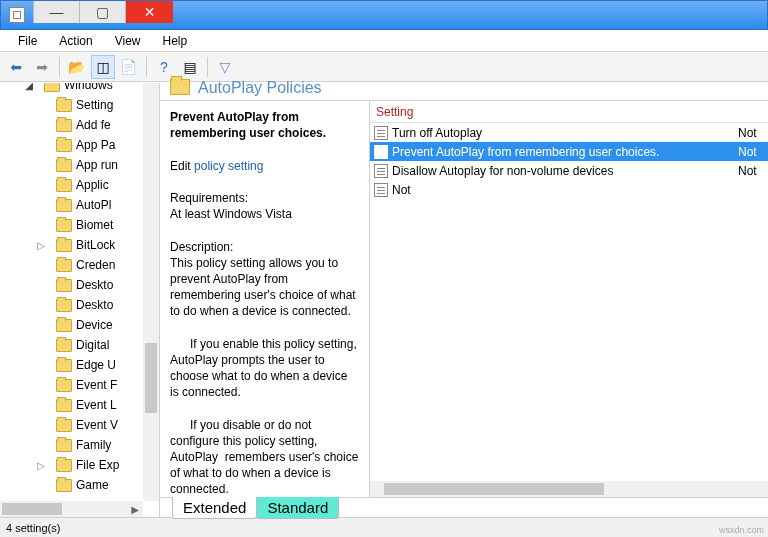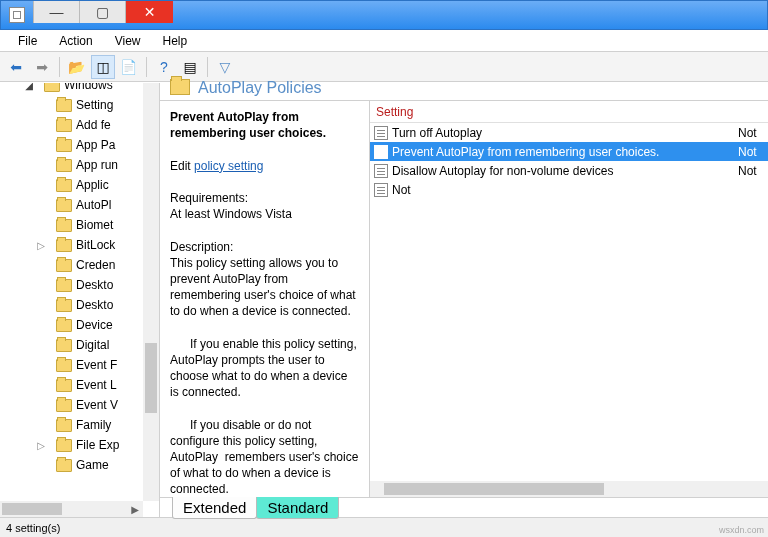--- a/index.html
+++ b/index.html
@@ -39,21 +39,21 @@
 
 .right-panel { flex:1; display:flex; flex-direction:column; background:#fff; position:relative; }
 .tab-header { height:18px; background:#fff; position:relative; border-bottom:1px solid #d0d0d0; padding-left:10px; display:flex; align-items:flex-end; }
 .tab-header .folder-big { width:20px; height:16px; background:#f7d56f; border:1px solid #caa93d; margin-right:8px; margin-bottom:5px; position:relative; }
 .tab-header .folder-big::before { content:""; position:absolute; top:-4px; left:0; width:9px; height:4px; background:#f7d56f; border:1px solid #caa93d; border-bottom:none; }
 .tab-header .tab-title { font-size:16px; color:#5a8fc8; margin-bottom:3px; }
 
 .tab-body { flex:1; display:flex; overflow:hidden; }
 .detail-pane { width:210px; padding:8px 10px; border-right:1px solid #d0d0d0; font-size:12px; line-height:1.35; }
 .detail-pane b { font-weight:bold; }
-.link { color:#1b5fb3; text-decoration:underline; }
+.link { color:#1b5fb3; }
 
 .list-pane { flex:1; position:relative; overflow:hidden; }
 .list-header { height:22px; border-bottom:1px solid #e0e0e0; display:flex; align-items:center; padding-left:6px; color:#b91c1c; }
 .list-header .col-setting { flex:1; }
 .list-rows { }
 .list-row { height:19px; display:flex; align-items:center; padding-left:4px; white-space:nowrap; }
 .list-row.selected { background:#2e90ee; color:#fff; }
 .list-row .rico { width:14px; height:14px; border:1px solid #888; margin-right:4px; position:relative; background:#fff; flex-shrink:0; }
 .list-row.selected .rico { border-color:#fff; }
 .list-row .rico::after { content:""; position:absolute; left:2px; right:2px; top:3px; height:1px; background:#888; box-shadow:0 3px 0 #888, 0 6px 0 #888; }
@@ -162,20 +162,24 @@
         <div class="tree-row">
           <span class="folder-ico"></span>
           <span>Device</span>
         </div>
         <div class="tree-row">
           <span class="folder-ico"></span>
           <span>Digital</span>
         </div>
         <div class="tree-row">
           <span class="folder-ico"></span>
+          <span>Edge U</span>
+        </div>
+        <div class="tree-row">
+          <span class="folder-ico"></span>
           <span>Event F</span>
         </div>
         <div class="tree-row">
           <span class="folder-ico"></span>
           <span>Event L</span>
         </div>
         <div class="tree-row">
           <span class="folder-ico"></span>
           <span>Event V</span>
         </div>

